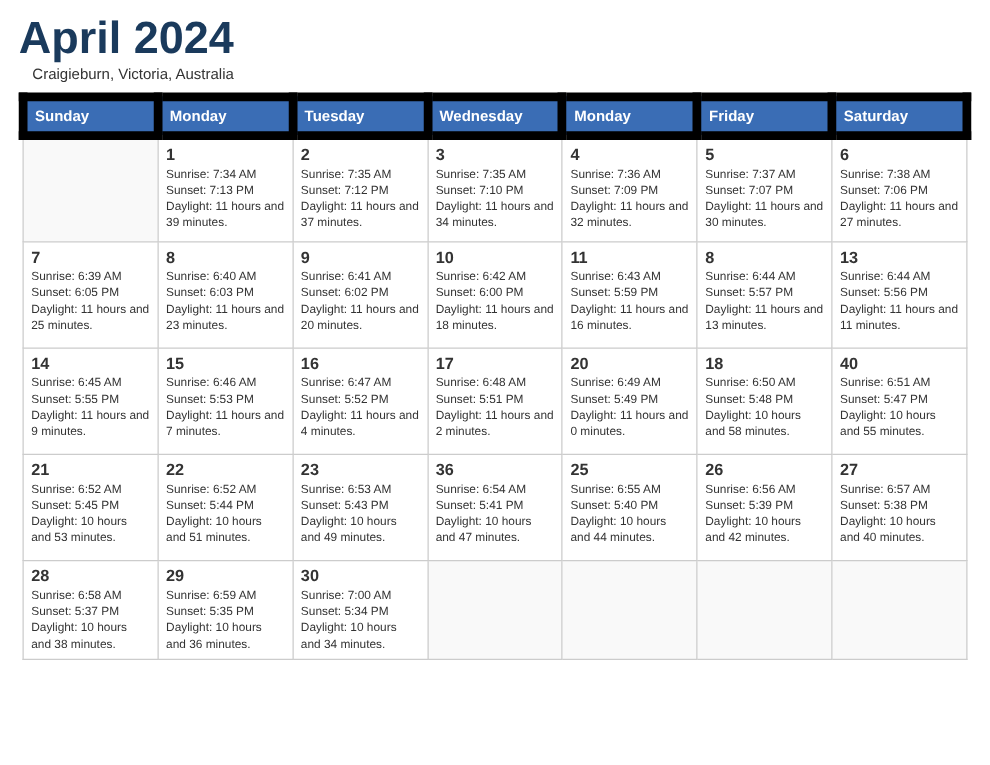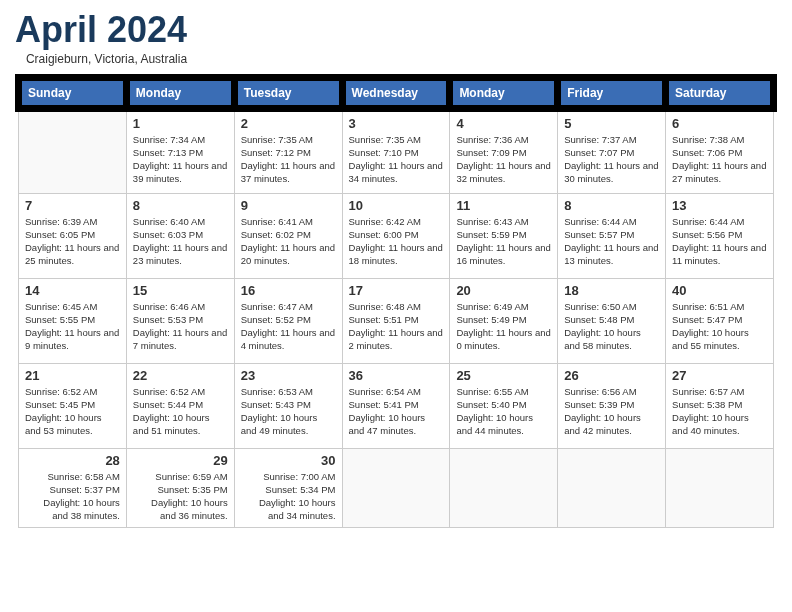--- a/index.html
+++ b/index.html
@@ -80,21 +80,20 @@
     .day-info {
       font-size: 9.5px;
       color: #333;
       line-height: 1.4;
     }
     .empty-cell {
       background: #f9f9f9;
     }
     .last-row td {
       height: 70px;
-      text-align: right;
     }
   </style>
 </head>
 <body>
 
 <div class="page">
   <div class="header">
     <div class="title-block">
       <div class="month-title">April 2024</div>
       <div class="location">Craigieburn, Victoria, Australia</div>

